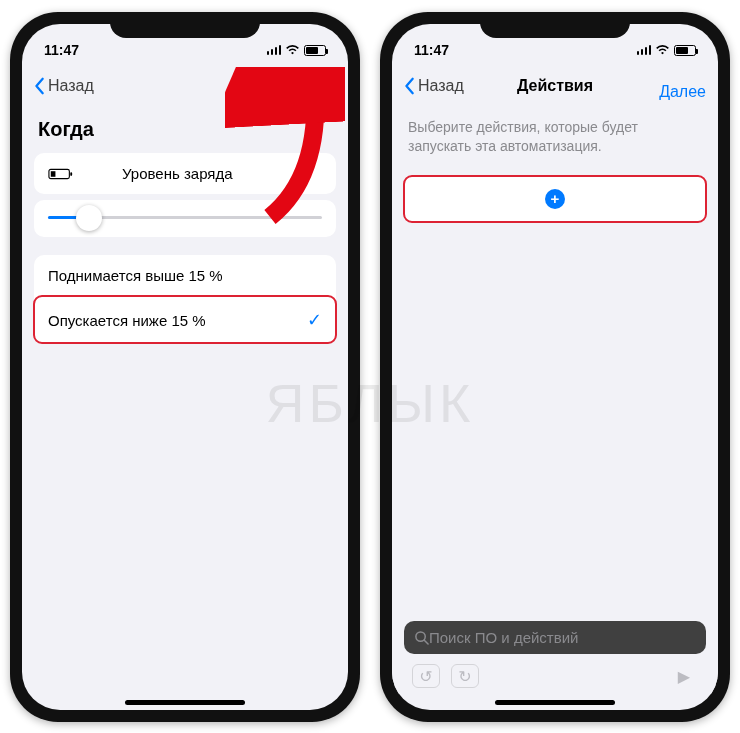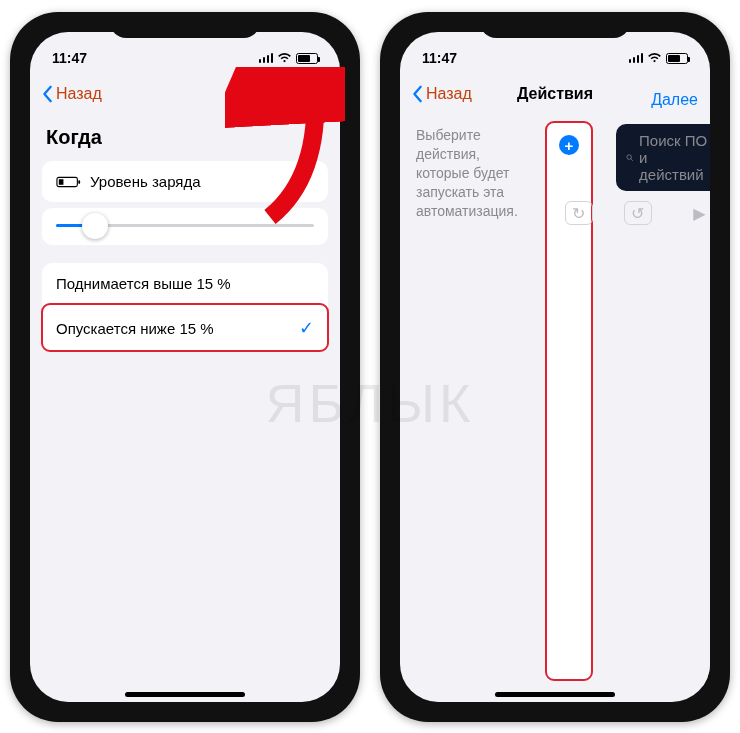--- a/index.html
+++ b/index.html
@@ -23,21 +23,21 @@
     letter-spacing: 4px;
     pointer-events: none;
     z-index: 50;
     margin-top: 36px;
   }
   .phone {
     width: 350px;
     height: 710px;
     background: #111;
     border-radius: 48px;
-    padding: 20px;
+    padding: 12px;
     position: relative;
     box-shadow: 0 2px 8px rgba(0,0,0,.3);
   }
   .screen {
     width: 100%;
     height: 100%;
     background: #f2f2f7;
     border-radius: 38px;
     overflow: hidden;
     position: relative;
@@ -76,51 +76,52 @@
   .battery-fill { position:absolute; left:1px; top:1px; bottom:1px; width:60%; background:#000; border-radius:1px; }
 
   .navbar {
     height: 44px;
     display: flex;
     align-items: center;
     justify-content: space-between;
     padding: 0 12px;
     position: relative;
   }
-  .nav-back { display:flex; align-items:center; color:#c2410c; font-size:16px; gap:2px; }
+  .nav-back { display:flex; align-items:center; color:#404040; font-size:16px; gap:2px; }
   .nav-title { position:absolute; left:50%; transform:translateX(-50%); font-size:16px; font-weight:600; color:#000; white-space:nowrap; }
   .nav-next { color:#007aff; font-size:16px;margin-top:12px; }
 
   .content { flex:1; overflow:hidden; padding:0; }
   .section-title { font-size:20px; font-weight:700; padding:10px 16px 6px; color:#000; }
   .card {
     background:#fff;
     margin: 6px 12px;
     border-radius:10px;
   }
   .row {
     display:flex; align-items:center; padding:12px 14px;
     font-size:15px; color:#000;
     position:relative;
+    gap:40px;
   }
   .row + .row { border-top:1px solid #e5e5ea;justify-content:flex-end; }
   .row-icon { width:26px; display:flex; justify-content:center; margin-right:8px; }
   .slider-row { padding:16px 14px 18px; }
   .slider-track { height:3px; background:#d1d1d6; border-radius:2px; position:relative; }
   .slider-fill { position:absolute; height:100%; background:#007aff; border-radius:2px; width:15%; }
   .slider-thumb { position:absolute; width:26px; height:26px; background:#fff; border-radius:50%; top:50%; transform:translate(-50%,-50%); left:15%; box-shadow:0 1px 4px rgba(0,0,0,.3); }
   .check { color:#007aff; font-size:18px; margin-left:auto; }
   .hl { outline:2px solid #d23; outline-offset:-1px; border-radius:8px; }
 
   .subtext { font-size:14px; color:#8a8a8e; padding:10px 16px 14px; line-height:1.35; }
   .add-action-row { display:flex; justify-content:center; align-items:center; gap:8px; padding:13px; color:#007aff; font-size:16px; font-weight:600; }
   .plus-circle { width:20px; height:20px; border-radius:50%; background:#007aff; color:#fff; display:flex; align-items:center; justify-content:center; font-size:15px; font-weight:700; line-height:1; }
 
   .bottombar { background:#f2f2f7; padding:8px 12px 0; }
-  .search-pill { background:#0f172a; border-radius:10px; padding:8px 10px; display:flex; align-items:center; gap:6px; color:#8a8a8e; font-size:15px; }
+  .search-pill { background:#404040; border-radius:10px; padding:8px 10px; display:flex; align-items:center; color:#8a8a8e; font-size:15px; }
   .bottom-icons { display:flex; justify-content:space-between; padding:10px 8px 6px; color:#bcbcc2; font-size:16px; }
   .bottom-icons span { width:28px; height:24px; display:flex; align-items:center; justify-content:center; border:1px solid #d4d4d8; border-radius:6px; }
   .bottom-icons span:nth-child(2){ margin-left:-180px; }
   .home-indicator { width:120px; height:5px; background:#000; border-radius:3px; margin:6px auto 5px; }
 
   .arrow {
     position:absolute;
     top:55px; left:215px;
     z-index:30;
     pointer-events:none;
@@ -240,21 +241,21 @@
       <div class="nav-back">
         <svg class="chev" viewBox="0 0 12 20">
             <path d="M9 2l-7 8 7 8" stroke="#007aff" stroke-width="2.5" fill="none" stroke-linecap="round" stroke-linejoin="round"></path>
           </svg>
         <span>Назад</span>
       </div>
       <div class="nav-title">Действия</div>
       <div class="nav-next">Далее</div>
     </div>
 
-    <div class="content" style="display:flex;flex-direction:row">
+    <div class="content" style="display:flex;flex-direction:column">
       <div class="subtext">Выберите действия, которые будет запускать эта автоматизация.</div>
       <div class="card hl">
         <div class="add-action-row">
           <span class="plus-circle">+</span>
         </div>
       </div>
       <div style="flex:1"></div>
       <div class="bottombar">
         <div class="search-pill">
           <svg width="15" height="15" viewBox="0 0 16 16">

